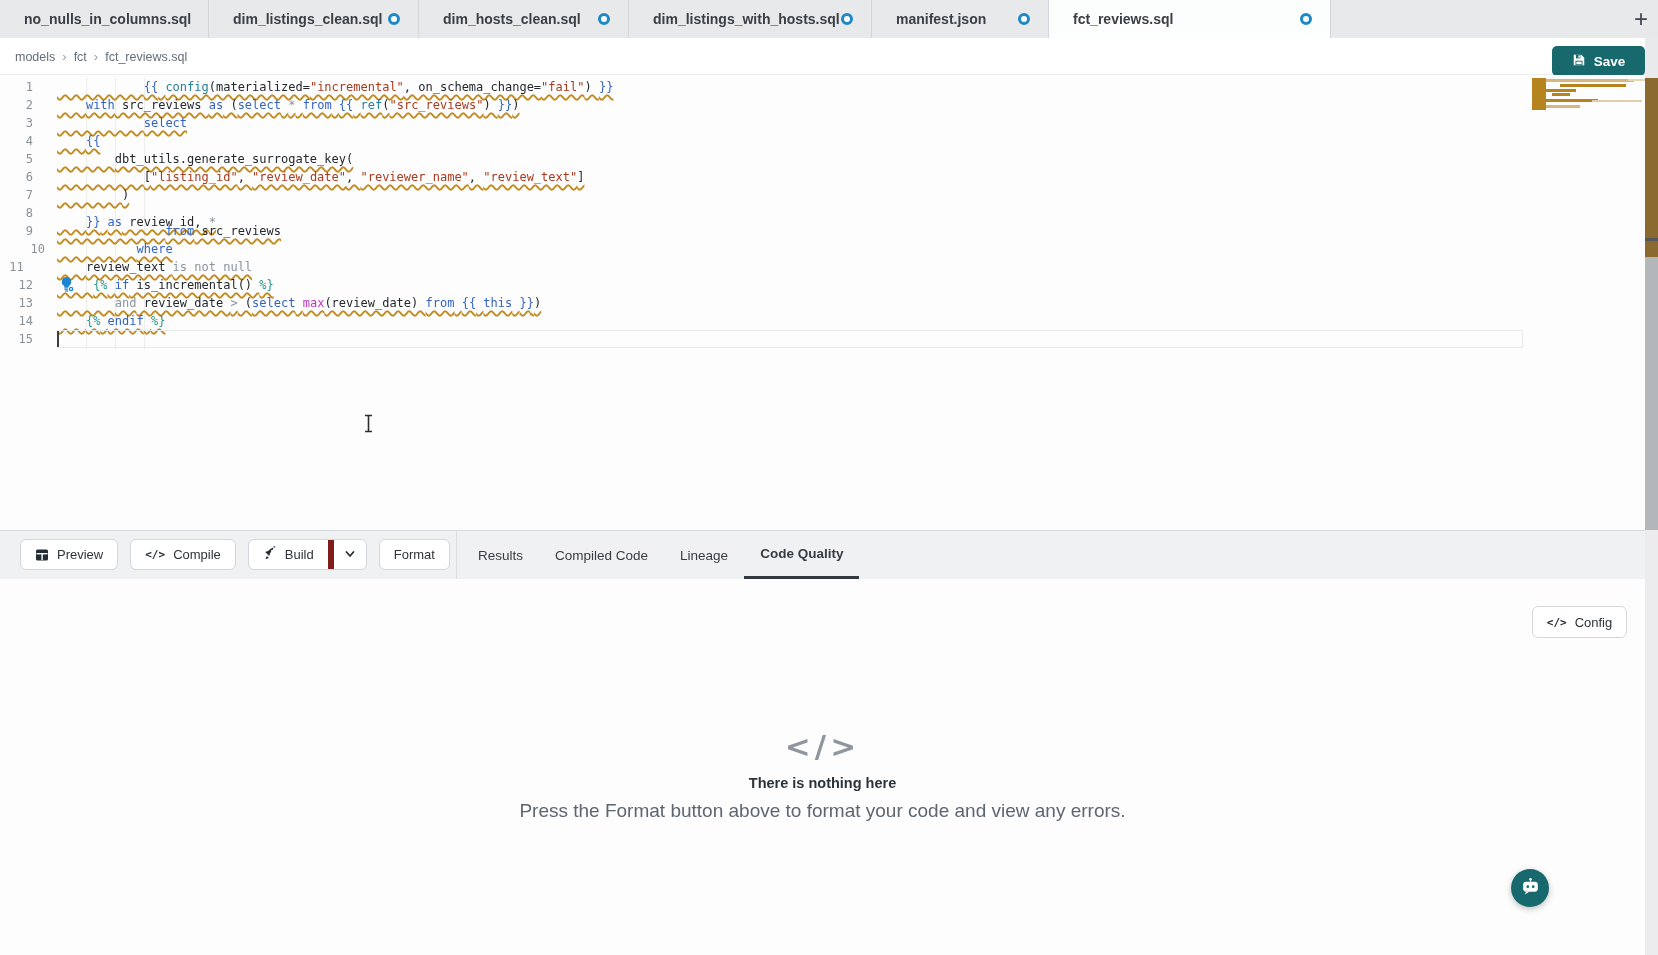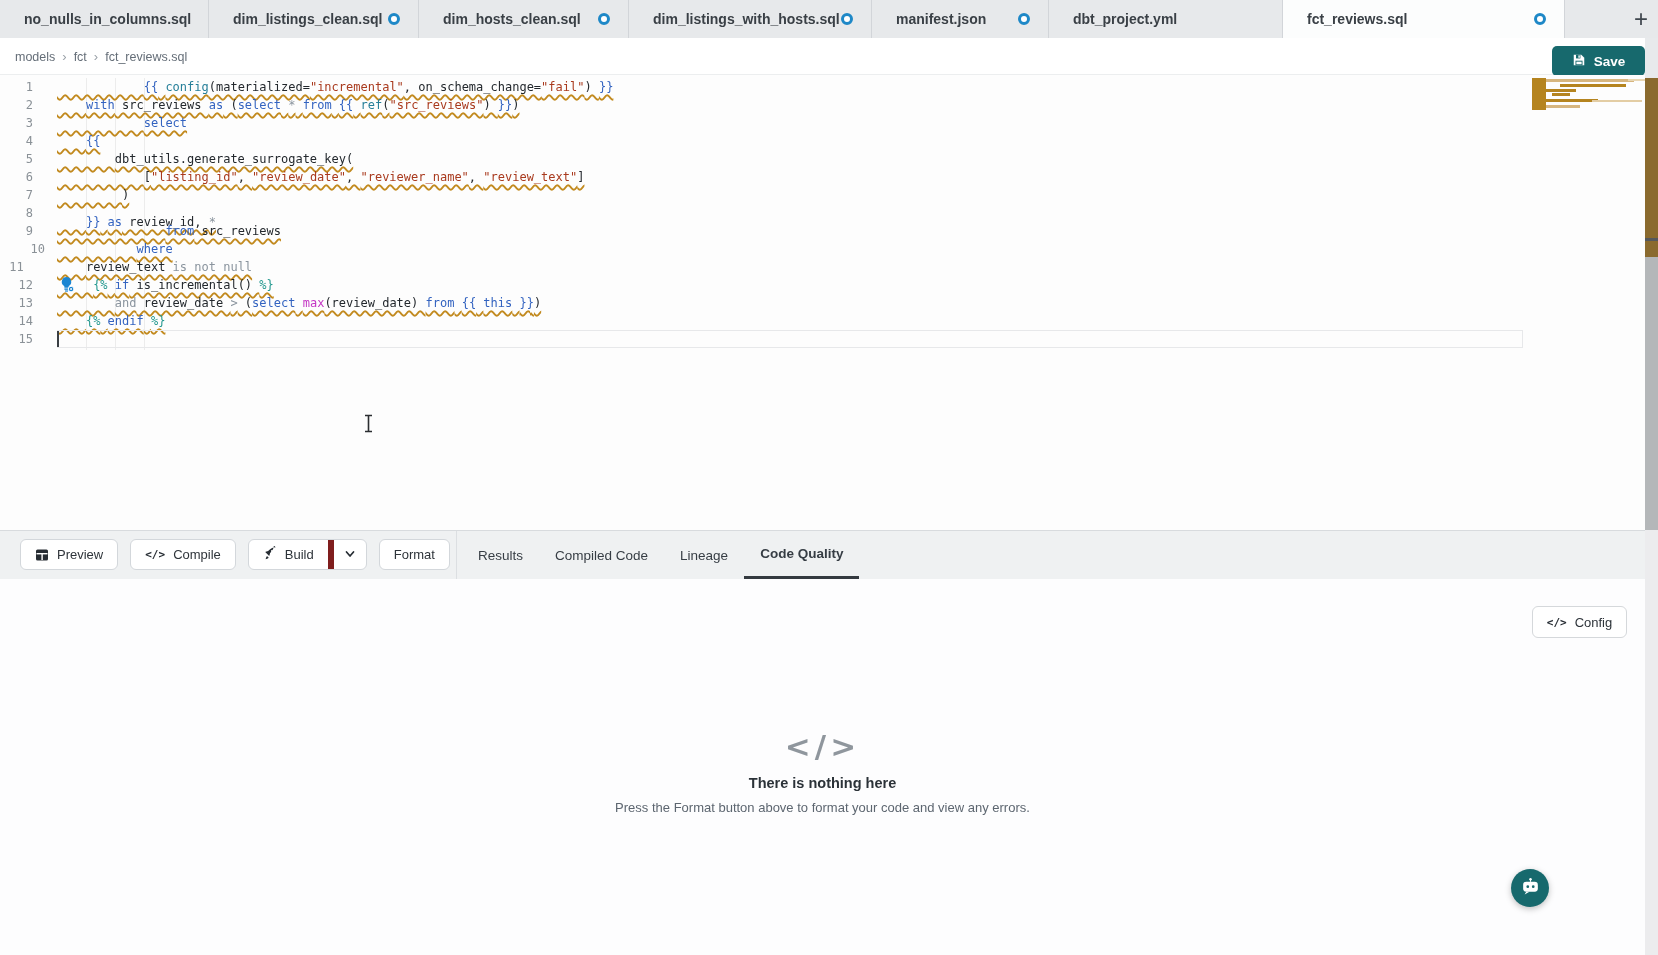--- a/index.html
+++ b/index.html
@@ -78,21 +78,21 @@
   #panel{position:absolute;left:0;top:579px;width:1645px;height:376px;background:#fdfdfe;}
   #configbtn{position:absolute;left:1532px;top:27px;width:95px;height:32px;background:#fff;
              border:1px solid #d5d8db;border-radius:6px;display:flex;align-items:center;
              justify-content:center;gap:8px;font-size:13px;color:#2e343a;cursor:pointer;
              font-family:"Liberation Sans",sans-serif;}
   .code-glyph{font-family:"DejaVu Sans Mono",monospace;font-weight:bold;font-size:11px;color:#262c33;}
   #empty{position:absolute;left:0;top:0;width:1645px;text-align:center;}
   #empty-icon{position:absolute;top:149px;width:100%;font-family:"DejaVu Sans",sans-serif;
               font-weight:bold;font-size:31px;color:#8f969d;letter-spacing:4px;}
   #empty-title{position:absolute;top:196px;width:100%;font-size:14.5px;font-weight:700;color:#2b3238;}
-  #empty-sub{position:absolute;top:221px;width:100%;font-size:13px;color:#5d6670;}
+  #empty-sub{position:absolute;top:221px;width:100%;font-size:19px;color:#5d6670;}
 
   #chatbtn{position:absolute;left:1511px;top:869px;width:38px;height:38px;border-radius:50%;
            background:#17696d;border:none;display:flex;align-items:center;justify-content:center;
            cursor:pointer;box-shadow:0 2px 6px rgba(0,0,0,.25);}
 </style>
 </head>
 <body>
 
 <div id="app">
 
@@ -108,23 +108,20 @@
         <span class="tab-label">dim_hosts_clean.sql</span>
         <span class="dot"></span>
       </div>
       <div class="tab" style="width: 243px;">
         <span class="tab-label">dim_listings_with_hosts.sql</span>
         <span class="dot"></span>
       </div>
       <div class="tab" style="width: 177px;">
         <span class="tab-label">manifest.json</span>
         <span class="dot"></span>
-      </div>
-      <div class="tab" style="width: 234px;">
-        <span class="tab-label">dbt_project.yml</span>
       </div>
       <div class="tab active" style="width: 282px;">
         <span class="tab-label">fct_reviews.sql</span>
         <span class="dot"></span>
       </div>
     </div>
   <button id="plusbtn">+</button>
 
   <div id="topbar">
     <div id="breadcrumb">

